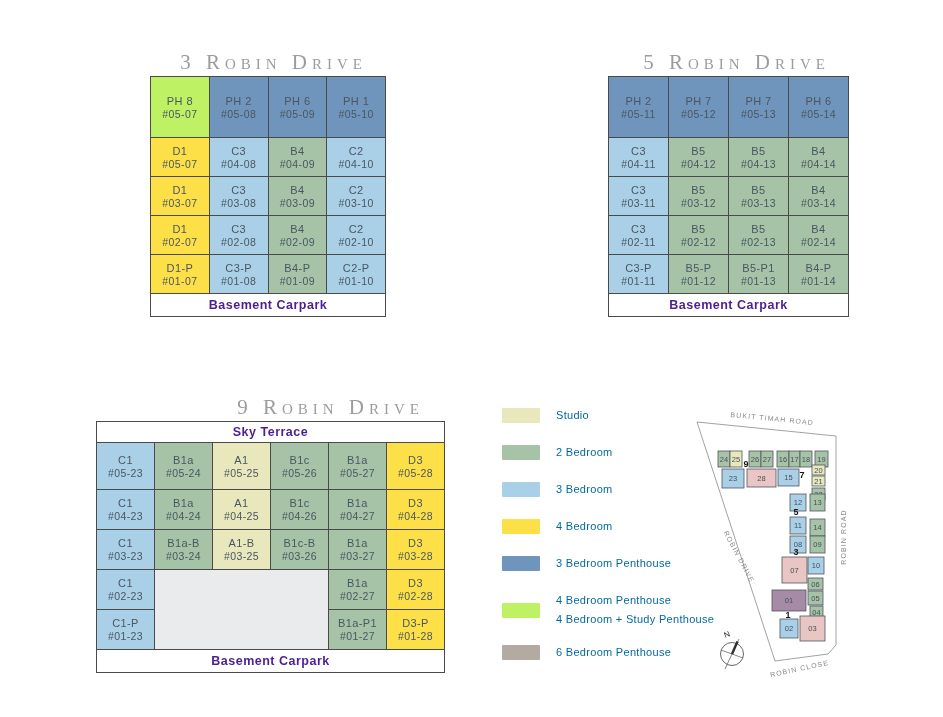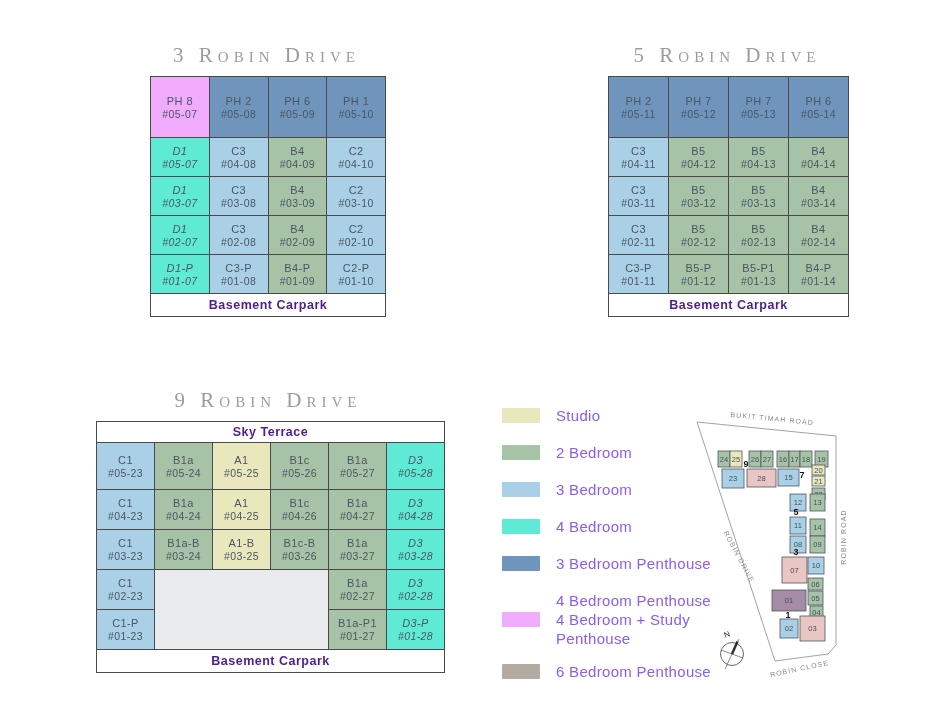--- a/index.html
+++ b/index.html
@@ -5,21 +5,21 @@
   html,body{margin:0;padding:0;}
   body{
     width:943px;height:717px;position:relative;background:#ffffff;
     font-family:"Liberation Sans", sans-serif;overflow:hidden;
   }
   .canvas{position:absolute;inset:0;}
 
   
   .building{position:absolute;}
   .bTitle{
-    margin:9px;position:absolute;top:0;left:0;right:0;text-align:center;
+    margin:16px;position:absolute;top:0;left:0;right:0;text-align:right;
     font-family:"Liberation Serif", serif;font-weight:400;font-size:21px;
     font-variant:small-caps;letter-spacing:5px;color:#9c9c9c;white-space:nowrap;
   }
   .grid{
     position:absolute;top:42px;left:0;
     display:grid;background:#4a4a4a;border:1px solid #4a4a4a;gap:1px;
   }
   #b0 .grid{grid-template-columns:repeat(4,57.75px);grid-template-rows:60px repeat(4,38px) 22px;}
   #b1 .grid{grid-template-columns:repeat(4,59px);grid-template-rows:60px repeat(4,38px) 22px;}
   #b2 .grid{grid-template-columns:repeat(6,57px);grid-template-rows:20px 46px repeat(4,39px) 22px;}
@@ -33,33 +33,33 @@
   }
   .cell .t{font-size:11px;line-height:14px;letter-spacing:.4px;}
   .cell .u{font-size:10.5px;line-height:13px;letter-spacing:.4px;}
   .wide{
     grid-column:1 / -1;background:#ffffff;display:flex;align-items:center;justify-content:center;
     color:#4c1d95;font-size:12.5px;letter-spacing:.5px;font-weight:bold;
   }
   .cat-studio{background:#e9e8bd;}
   .cat-bed2{background:#a6c3a7;}
   .cat-bed3{background:#a9d0e7;}
-  .cat-bed4{background:#5eead4;font-style:italic;}
+  .cat-bed4{background:#fde047;}
   .cat-bed5{background:#a68ba6;}
   .cat-ph3{background:#7095bc;}
-  .cat-ph4{background:#f0abfc;}
+  .cat-ph4{background:#bef264;}
   .cat-ph6{background:#b3aaa1;}
   .cat-empty{background:#e9ebec;}
 
   
   .legend{position:absolute;left:502px;top:406px;width:230px;}
   .lgItem{display:flex;align-items:center;margin-bottom:18px;}
   .lgItem.twoline{align-items:center;margin-bottom:14px;}
   .lgSwatch{width:38px;height:15px;flex:0 0 38px;margin-right:16px;border-radius:1px;}
-  .lgLabel{color:#8b5cf6;font-size:15px;letter-spacing:.3px;line-height:19px;}
+  .lgLabel{color:#0369a1;font-size:11px;letter-spacing:.3px;line-height:19px;}
 
   
   .sitemap{position:absolute;left:680px;top:405px;width:263px;height:300px;}
   .sitemap text{font-family:"Liberation Sans", sans-serif;}
   .roadLabel{fill:#8a8a8a;font-size:7px;letter-spacing:1.1px;}
   .blockNum{fill:#44505a;font-size:7.5px;}
   .marker{fill:#141414;font-size:9px;font-weight:bold;}
   .nLabel{fill:#333333;font-size:8px;}
 </style>
 </head>

